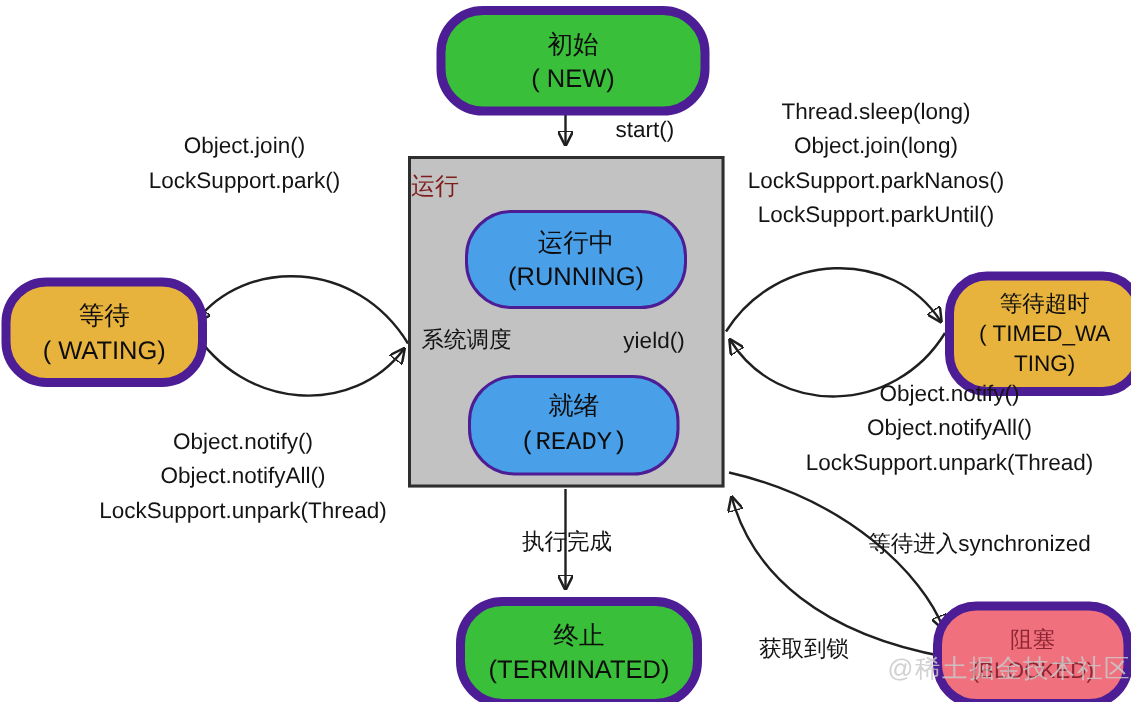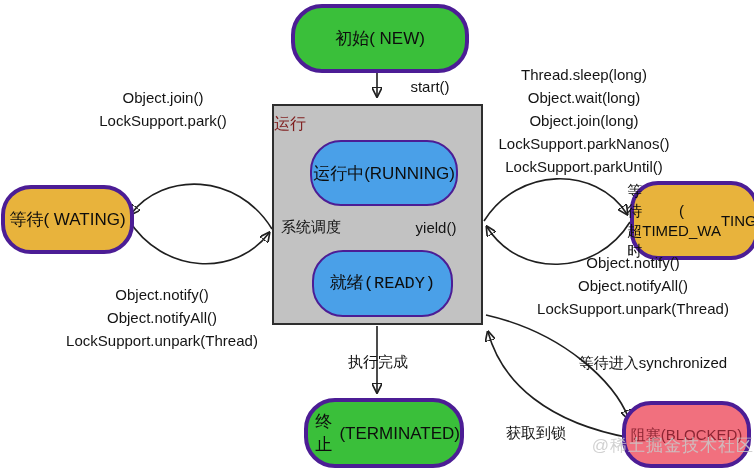--- a/index.html
+++ b/index.html
@@ -9,23 +9,23 @@
     background:#ffffff;
     font-family:"Liberation Sans","DejaVu Sans",sans-serif;
     color:#111;
     overflow:hidden;
   }
   #arrow-layer{position:absolute;left:0;top:0;width:754px;height:468px;z-index:1;}
   #arrow-layer path{fill:none;stroke:#1f1f1f;stroke-width:1.6;}
 
   .state-box{
     position:absolute;z-index:2;
-    display:flex;flex-direction:row;align-items:center;justify-content:center;
+    display:flex;flex-direction:column;align-items:center;justify-content:center;
     text-align:center;
-    border:4px solid #4c1d95;
+    border:6px solid #4c1d95;
     font-size:17px;line-height:23px;color:#0d0d0d;
   }
   .green{background:var(--green);}
   .blue{background:var(--blue);}
   .orange{background:var(--orange);}
   .pink{background:var(--pink);color:var(--blocked_text);}
 
   #box-new{left:291px;top:4px;width:170px;height:61px;border-radius:31px;}
   #run-container{
     position:absolute;z-index:2;
@@ -132,21 +132,20 @@
   </div>
 
   <div id="grp-from-waiting" class="lbl">
     <div>Object.notify()</div>
     <div>Object.notifyAll()</div>
     <div>LockSupport.unpark(Thread)</div>
   </div>
 
   <div id="grp-to-timed" class="lbl">
     <div>Thread.sleep(long)</div>
-    <div>Object.wait(long)</div>
     <div>Object.join(long)</div>
     <div>LockSupport.parkNanos()</div>
     <div>LockSupport.parkUntil()</div>
   </div>
 
   <div id="grp-from-timed" class="lbl">
     <div>Object.notify()</div>
     <div>Object.notifyAll()</div>
     <div>LockSupport.unpark(Thread)</div>
   </div>

